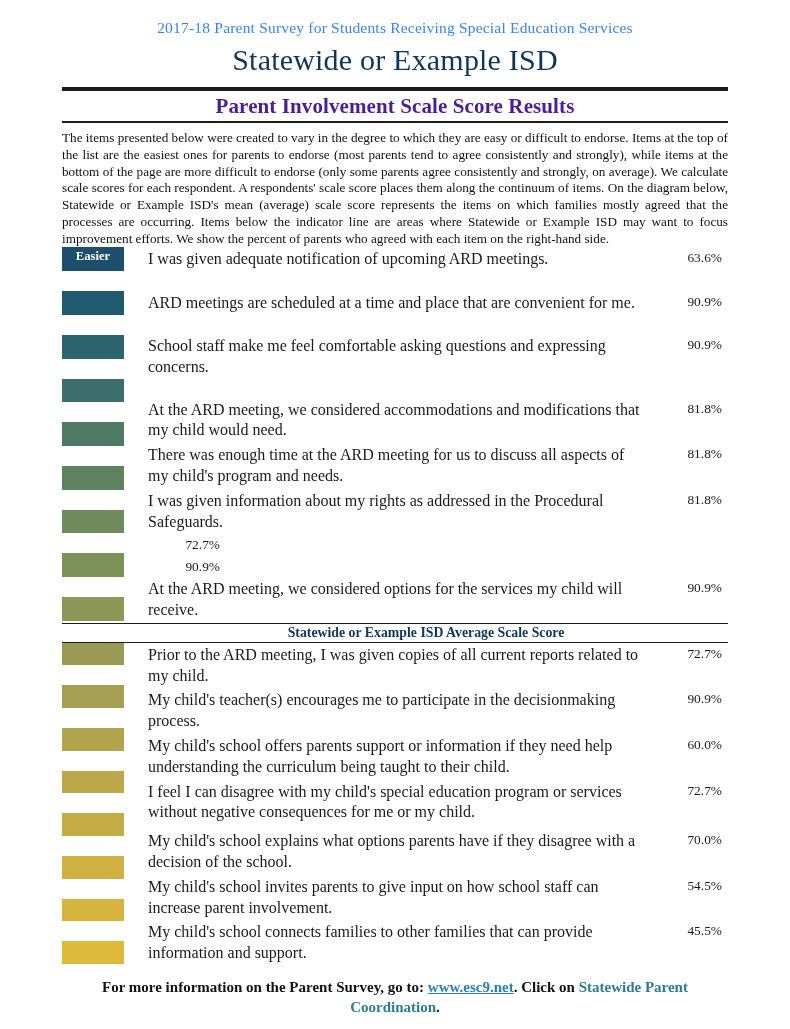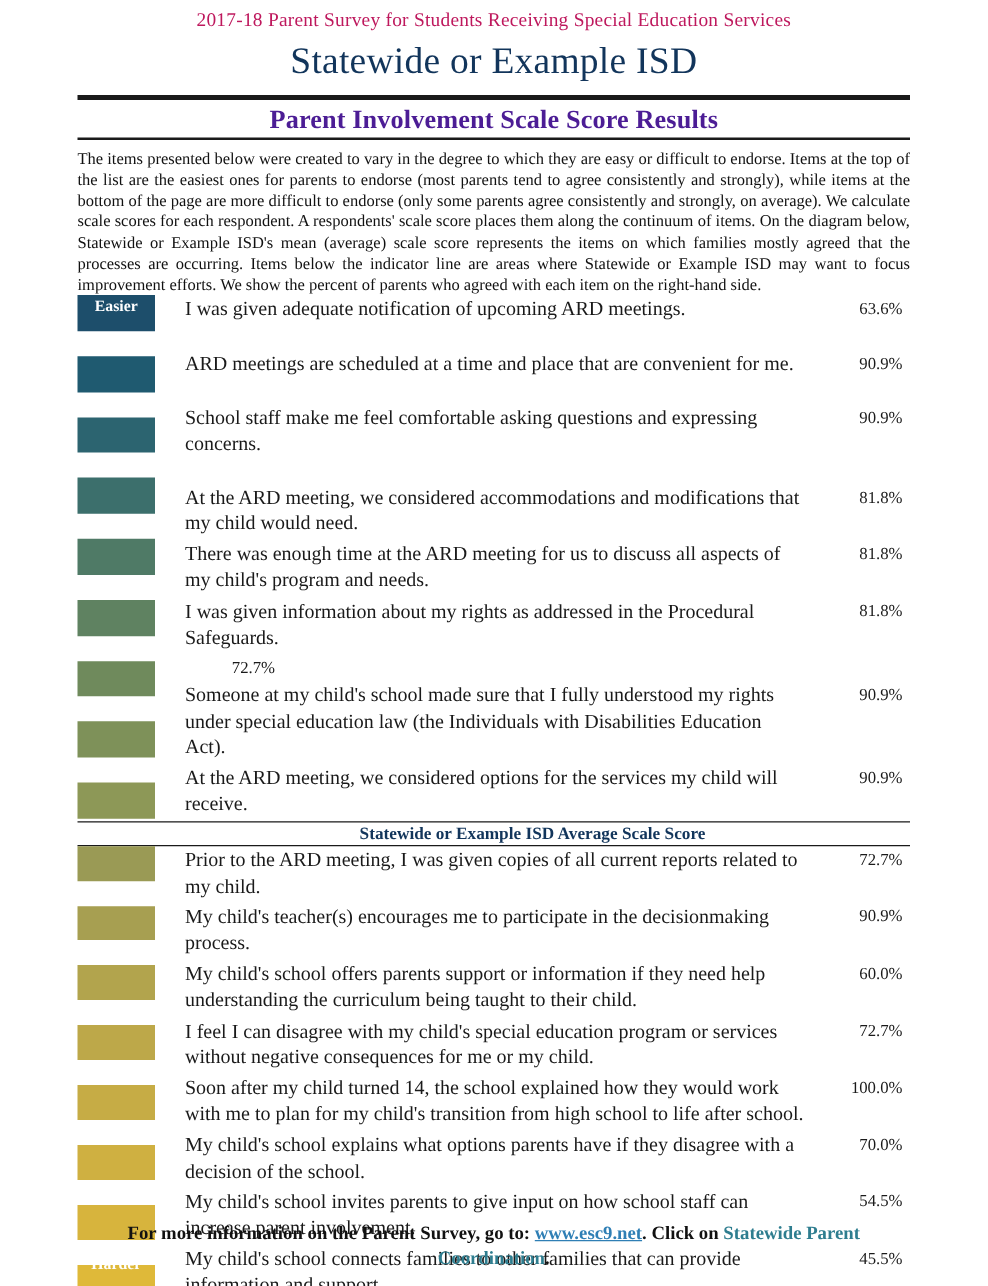--- a/index.html
+++ b/index.html
@@ -17,24 +17,24 @@
   }
   .page {
     position: relative;
     width: 790px;
     height: 1029px;
     box-sizing: border-box;
     padding: 0 62px;
   }
   .doc-subtitle {
     text-align: center;
-    color: #be185d;
+    color: #3b82f6;
     font-size: 15.5px;
     letter-spacing: 0.2px;
-    padding-top: 8px;
+    padding-top: 19px;
   }
   .doc-title {
     text-align: center;
     color: #12355b;
     font-size: 30px;
     padding-top: 6px;
     padding-bottom: 6px;
     letter-spacing: 0.2px;
   }
   .rule-top {
@@ -224,21 +224,20 @@
           <div class="row">
             <div class="qtext">I was given information about my rights as addressed in the Procedural Safeguards.</div>
             <div class="pct">81.8%</div>
           </div>
           <div style="height: 4px;"></div>
           <div class="row">
             <div class="pct">72.7%</div>
           </div>
           <div style="height: 4px;"></div>
           <div class="row">
-            <div class="qtext">Someone at my child's school made sure that I fully understood my rights under special education law (the Individuals with Disabilities Education Act).</div>
             <div class="pct">90.9%</div>
           </div>
           <div style="height: 4px;"></div>
           <div class="row">
             <div class="qtext">At the ARD meeting, we considered options for the services my child will receive.</div>
             <div class="pct">90.9%</div>
           </div>
         </div>
     </div>
 
@@ -273,24 +272,20 @@
           <div class="row">
             <div class="qtext">My child's school offers parents support or information if they need help understanding the curriculum being taught to their child.</div>
             <div class="pct">60.0%</div>
           </div>
           <div style="height: 4px;"></div>
           <div class="row">
             <div class="qtext">I feel I can disagree with my child's special education program or services without negative consequences for me or my child.</div>
             <div class="pct">72.7%</div>
           </div>
           <div style="height: 4px;"></div>
-          <div class="row">
-            <div class="qtext">Soon after my child turned 14, the school explained how they would work with me to plan for my child's transition from high school to life after school.</div>
-            <div class="pct">100.0%</div>
-          </div>
           <div style="height: 4px;"></div>
           <div class="row">
             <div class="qtext">My child's school explains what options parents have if they disagree with a decision of the school.</div>
             <div class="pct">70.0%</div>
           </div>
           <div style="height: 4px;"></div>
           <div class="row">
             <div class="qtext">My child's school invites parents to give input on how school staff can increase parent involvement.</div>
             <div class="pct">54.5%</div>
           </div>

